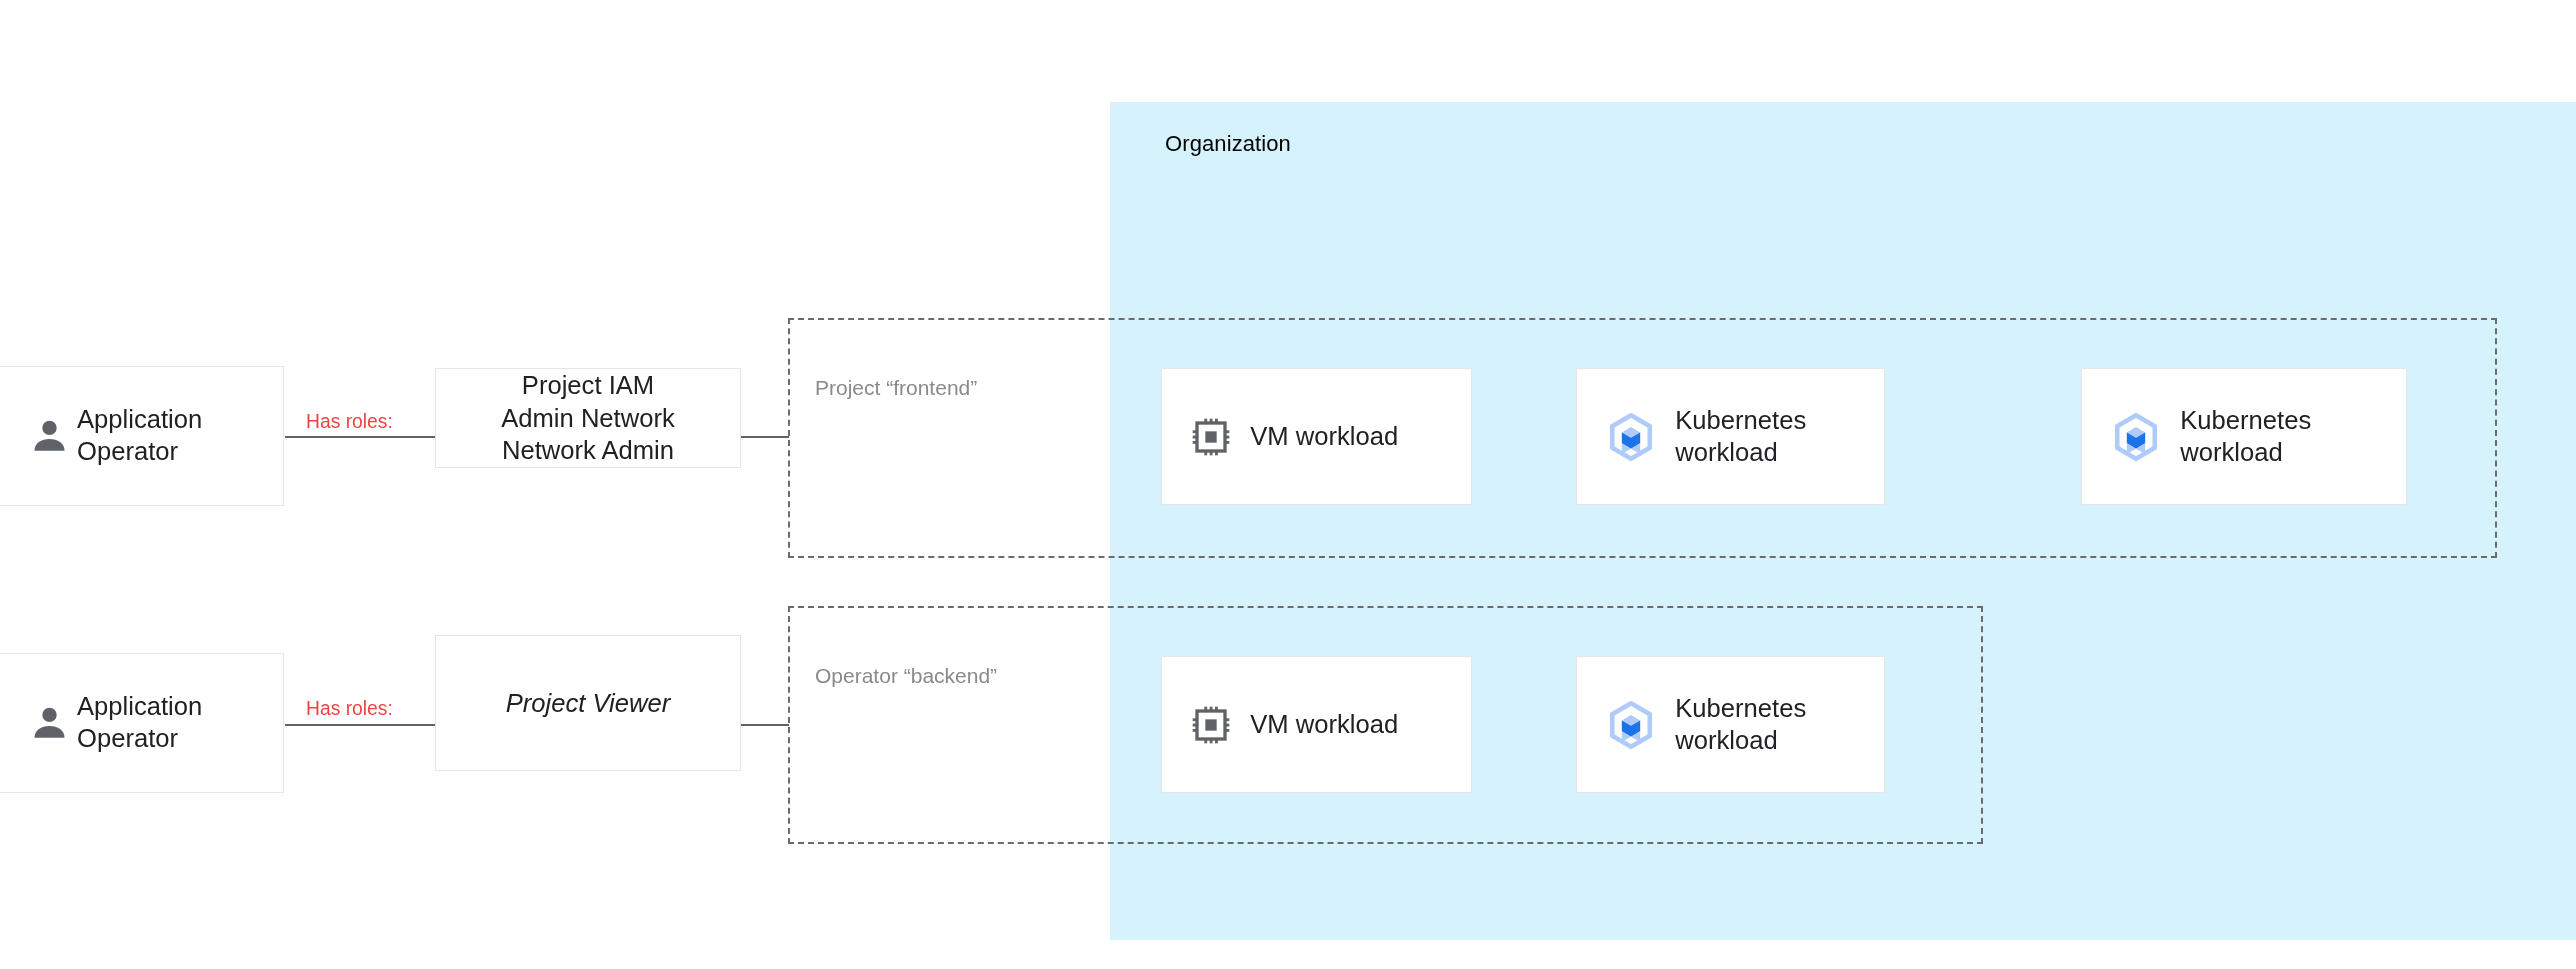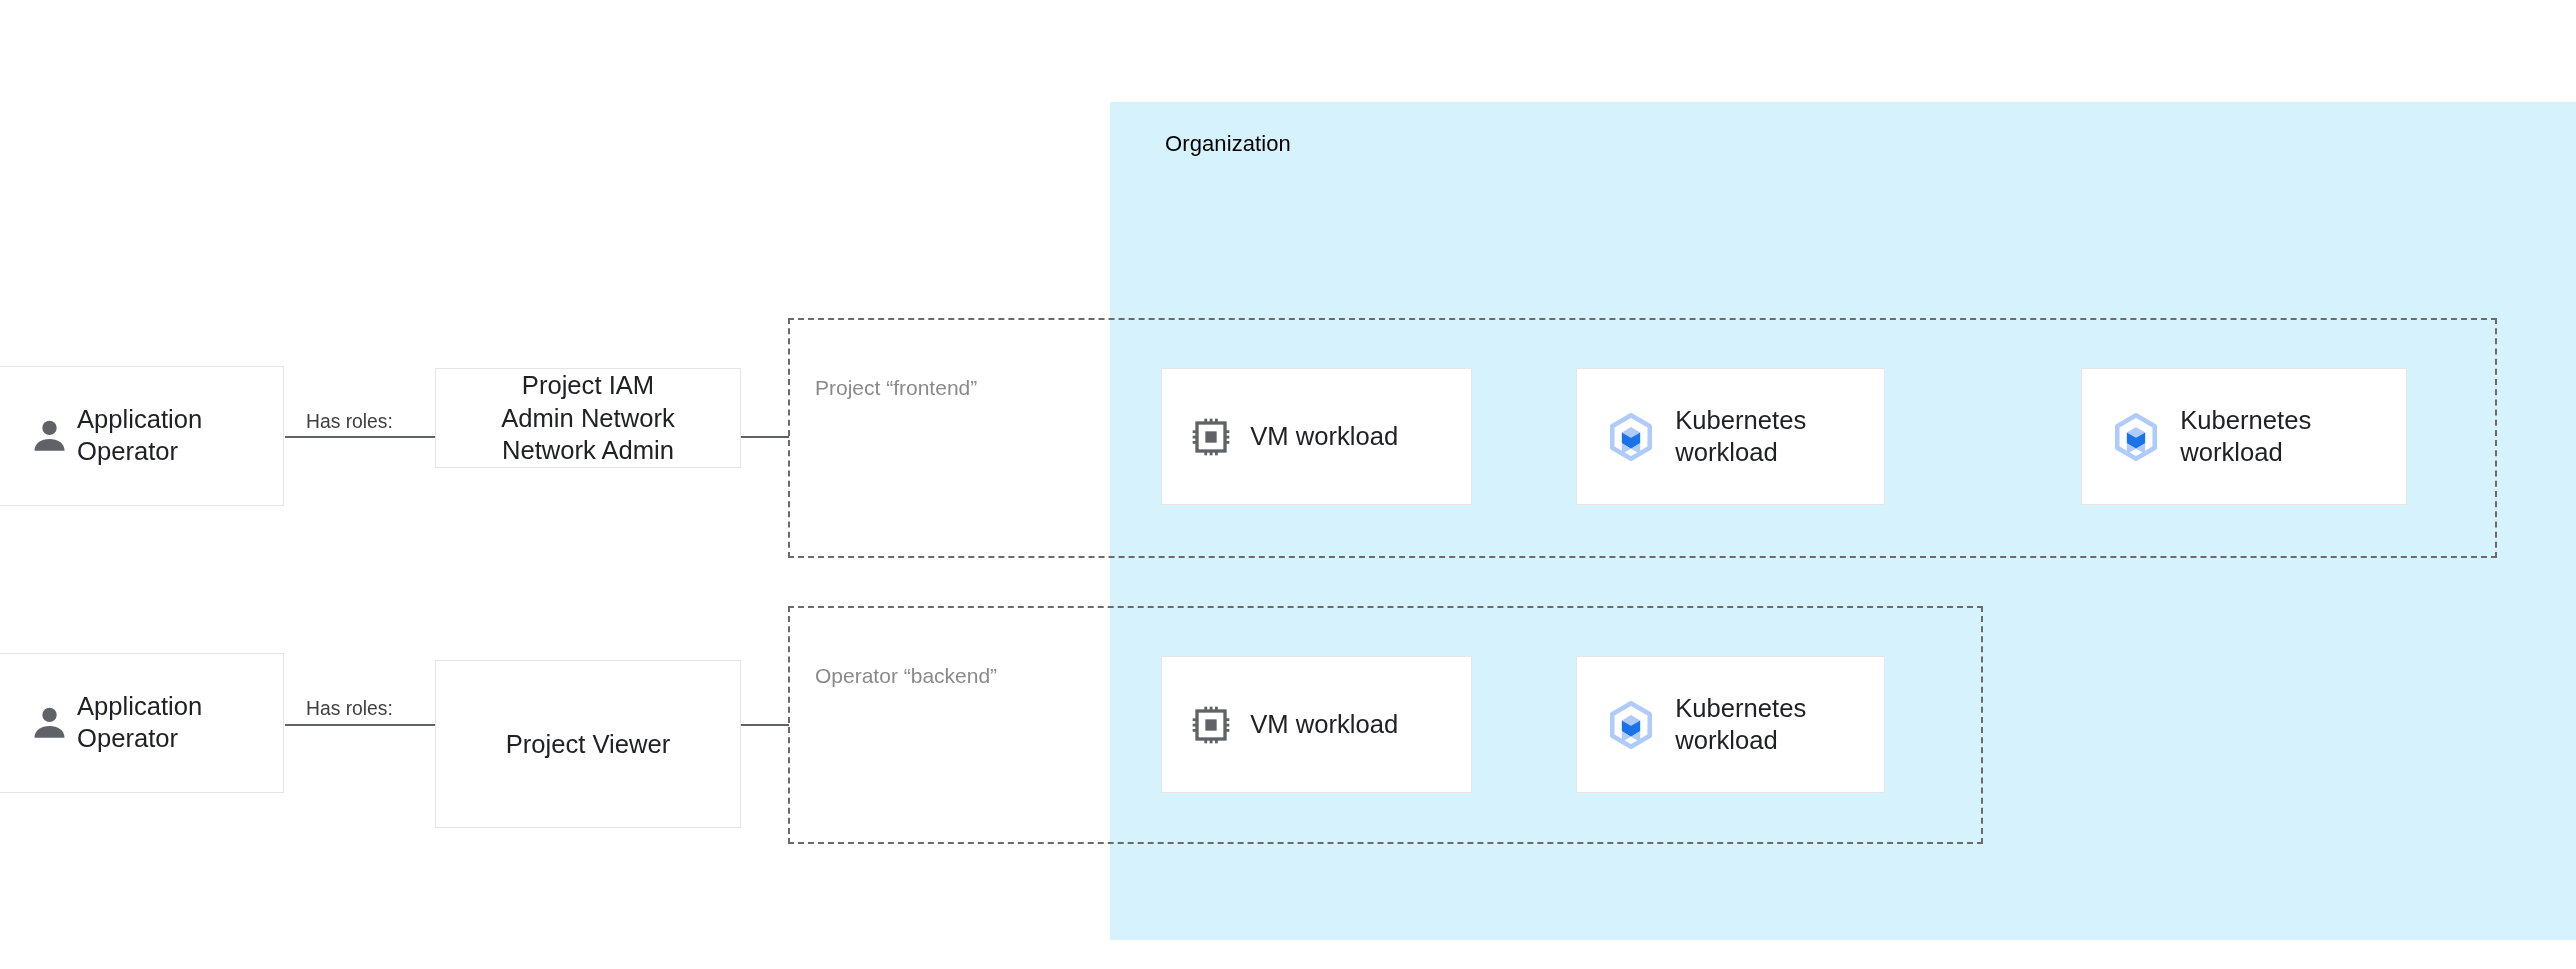--- a/index.html
+++ b/index.html
@@ -58,21 +58,21 @@
   }
   .actor-label{line-height:1.25;}
 
   
   .role{
     left:435px;width:306px;
     justify-content:center;text-align:center;
     line-height:1.28;
   }
   .role-1{top:368px;height:100px;}
-  .role-2{top:660px;height:168px;}
+  .role-2{top:635px;height:136px;font-style:italic;}
   .role-text{width:100%;padding:0 7px;box-sizing:border-box;}
 
   
   .workload{padding-left:29px;}
   .workload .wl-inner{display:flex;align-items:center;gap:19.3px;}
   .wl-label{line-height:1.25;}
 
   .vm-1{left:1161px;top:368px;width:311px;height:137px;}
   .vm-2{left:1161px;top:656px;width:311px;height:137px;}
   .k8s-a{left:1576px;top:368px;width:309px;height:137px;}
@@ -80,21 +80,21 @@
   .k8s-c{left:2081px;top:368px;width:326px;height:137px;}
 
   
   .conn{position:absolute;background:#5f6368;height:2.1px;}
   .conn-a1{left:285px;top:436px;width:152px;}
   .conn-a2{left:741px;top:436px;width:48px;}
   .conn-b1{left:285px;top:724px;width:152px;}
   .conn-b2{left:741px;top:724px;width:48px;}
 
   .conn-label{
-    position:absolute;font-size:19.3px;color:#404040;white-space:nowrap;
+    position:absolute;font-size:19.3px;color:#ef4444;white-space:nowrap;
   }
   .conn-label-1{left:306px;top:411px;}
   .conn-label-2{left:306px;top:698px;}
 
   
   .icon{flex:0 0 auto;display:block;}
   .icon-person{width:43px;height:43px;}
   .icon-vm{width:40px;height:40px;}
   .icon-k8s{width:50px;height:50px;}
 </style>

